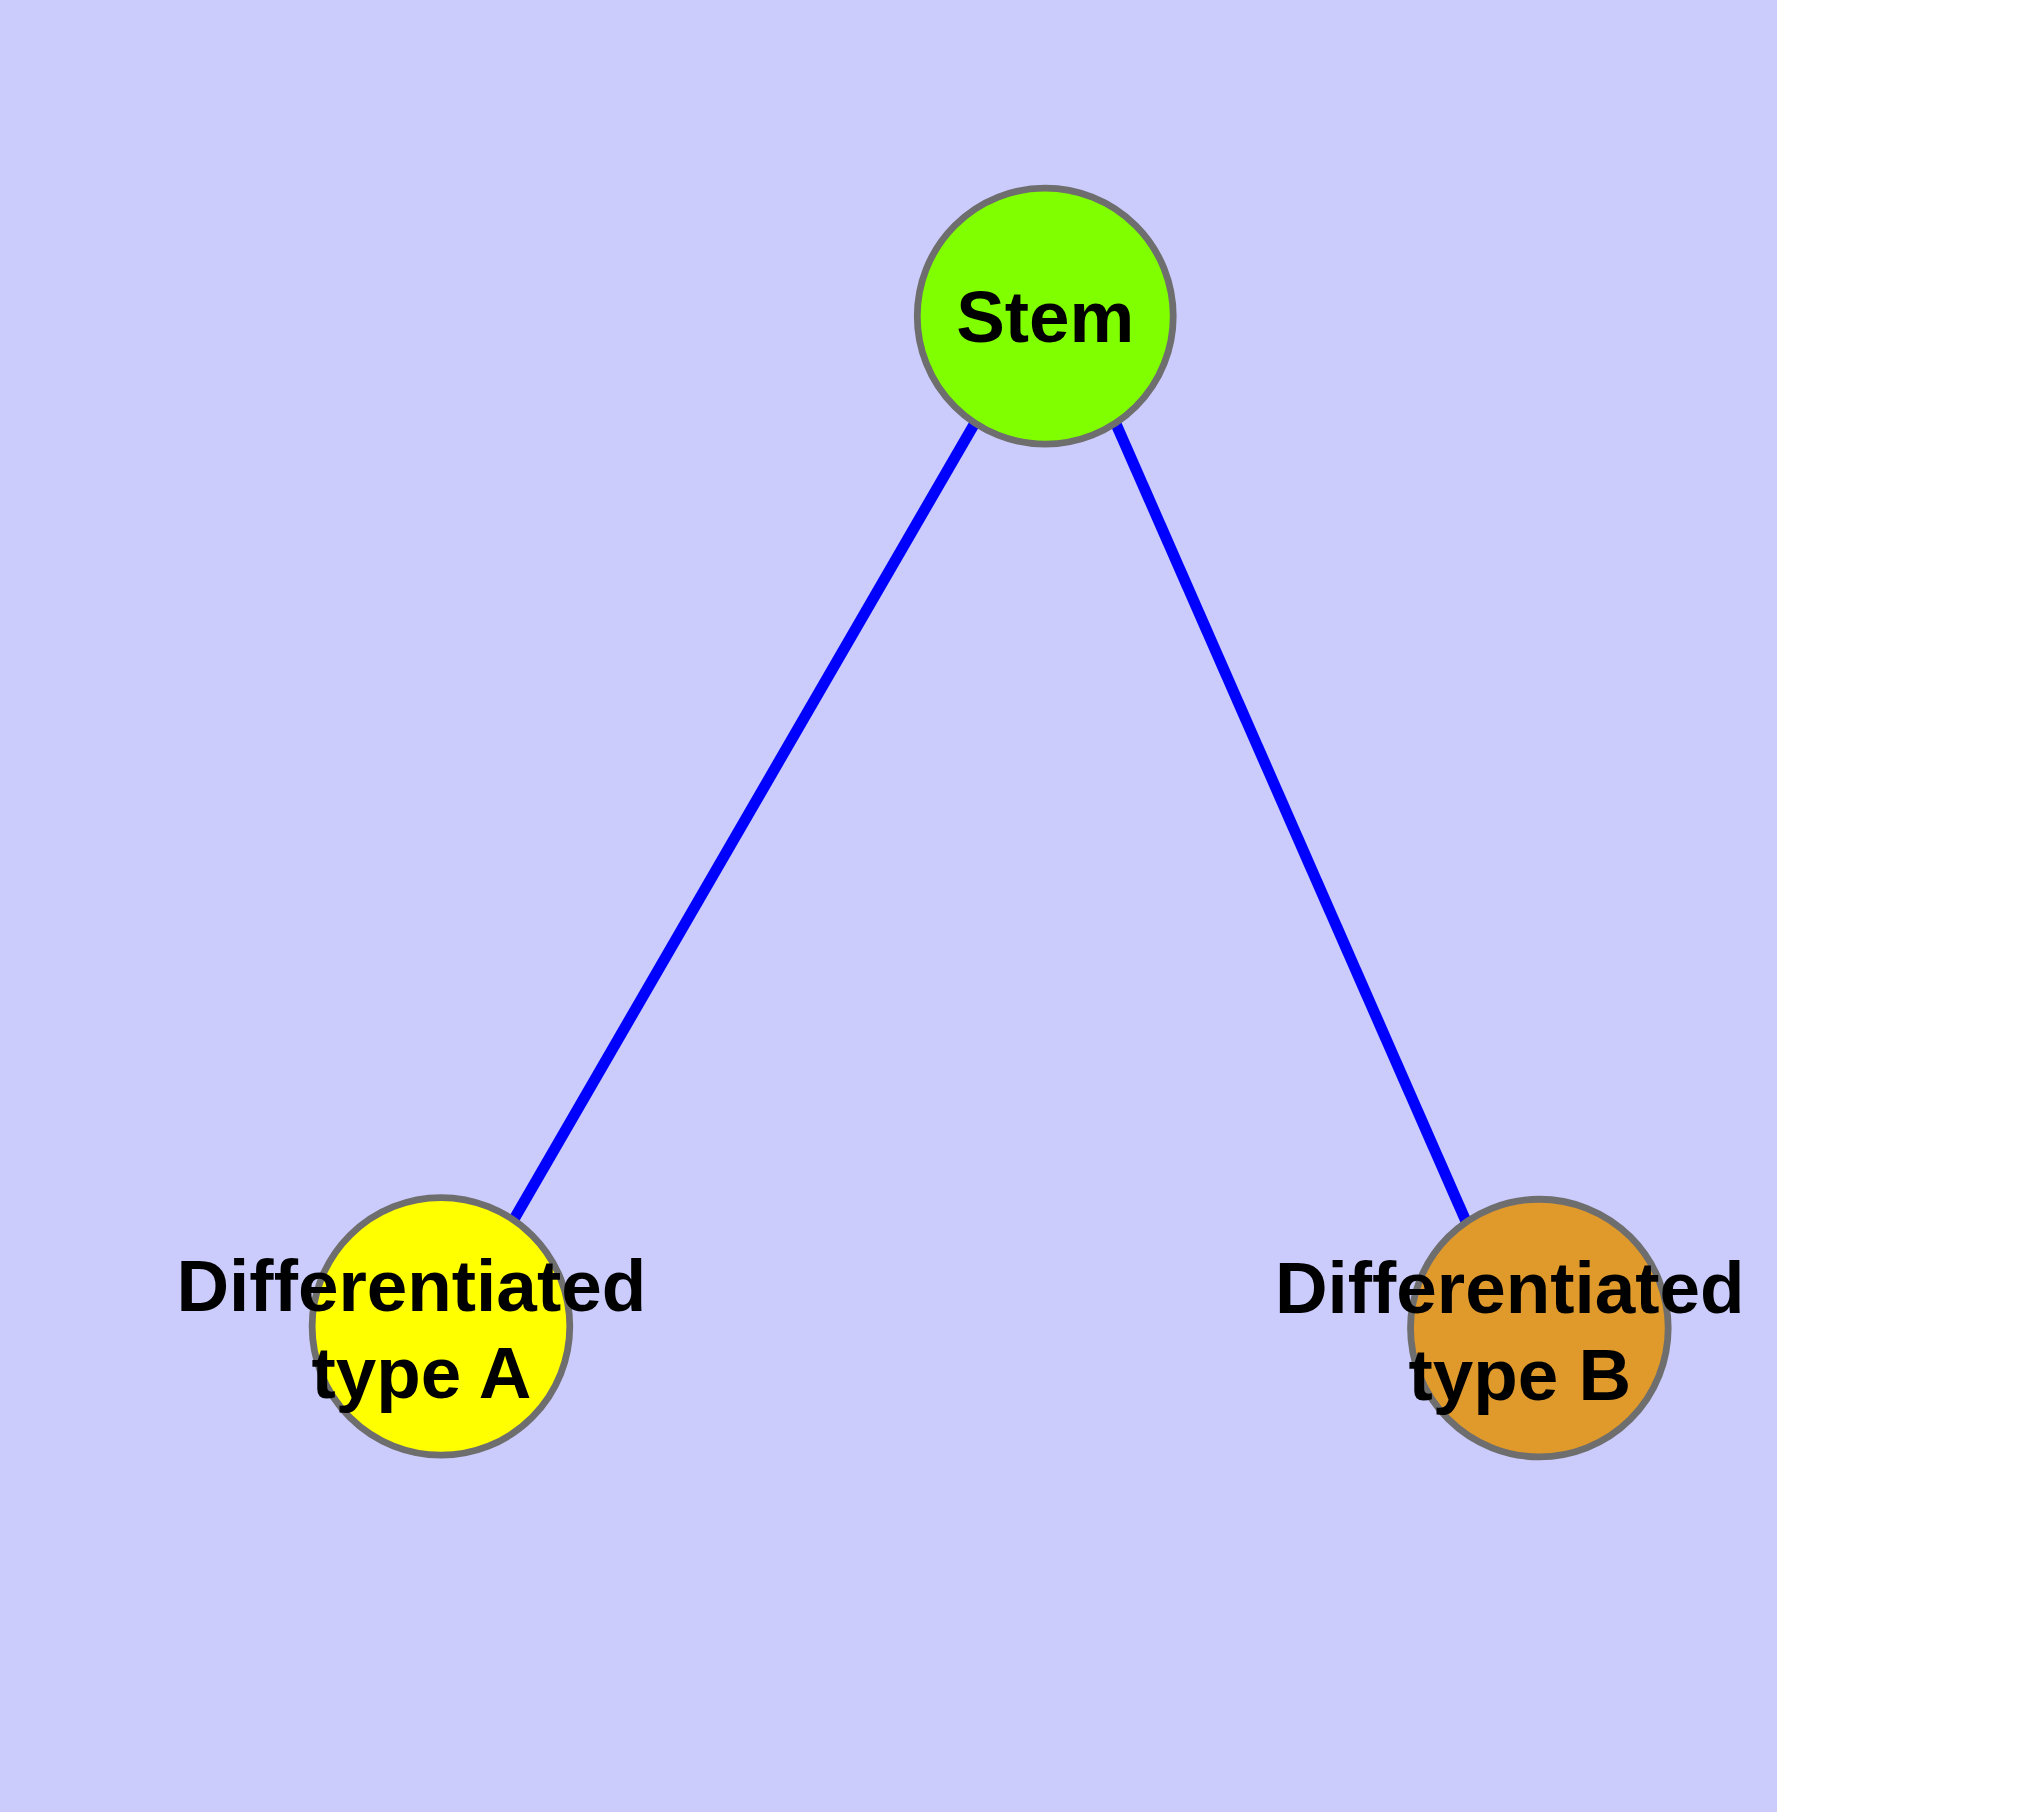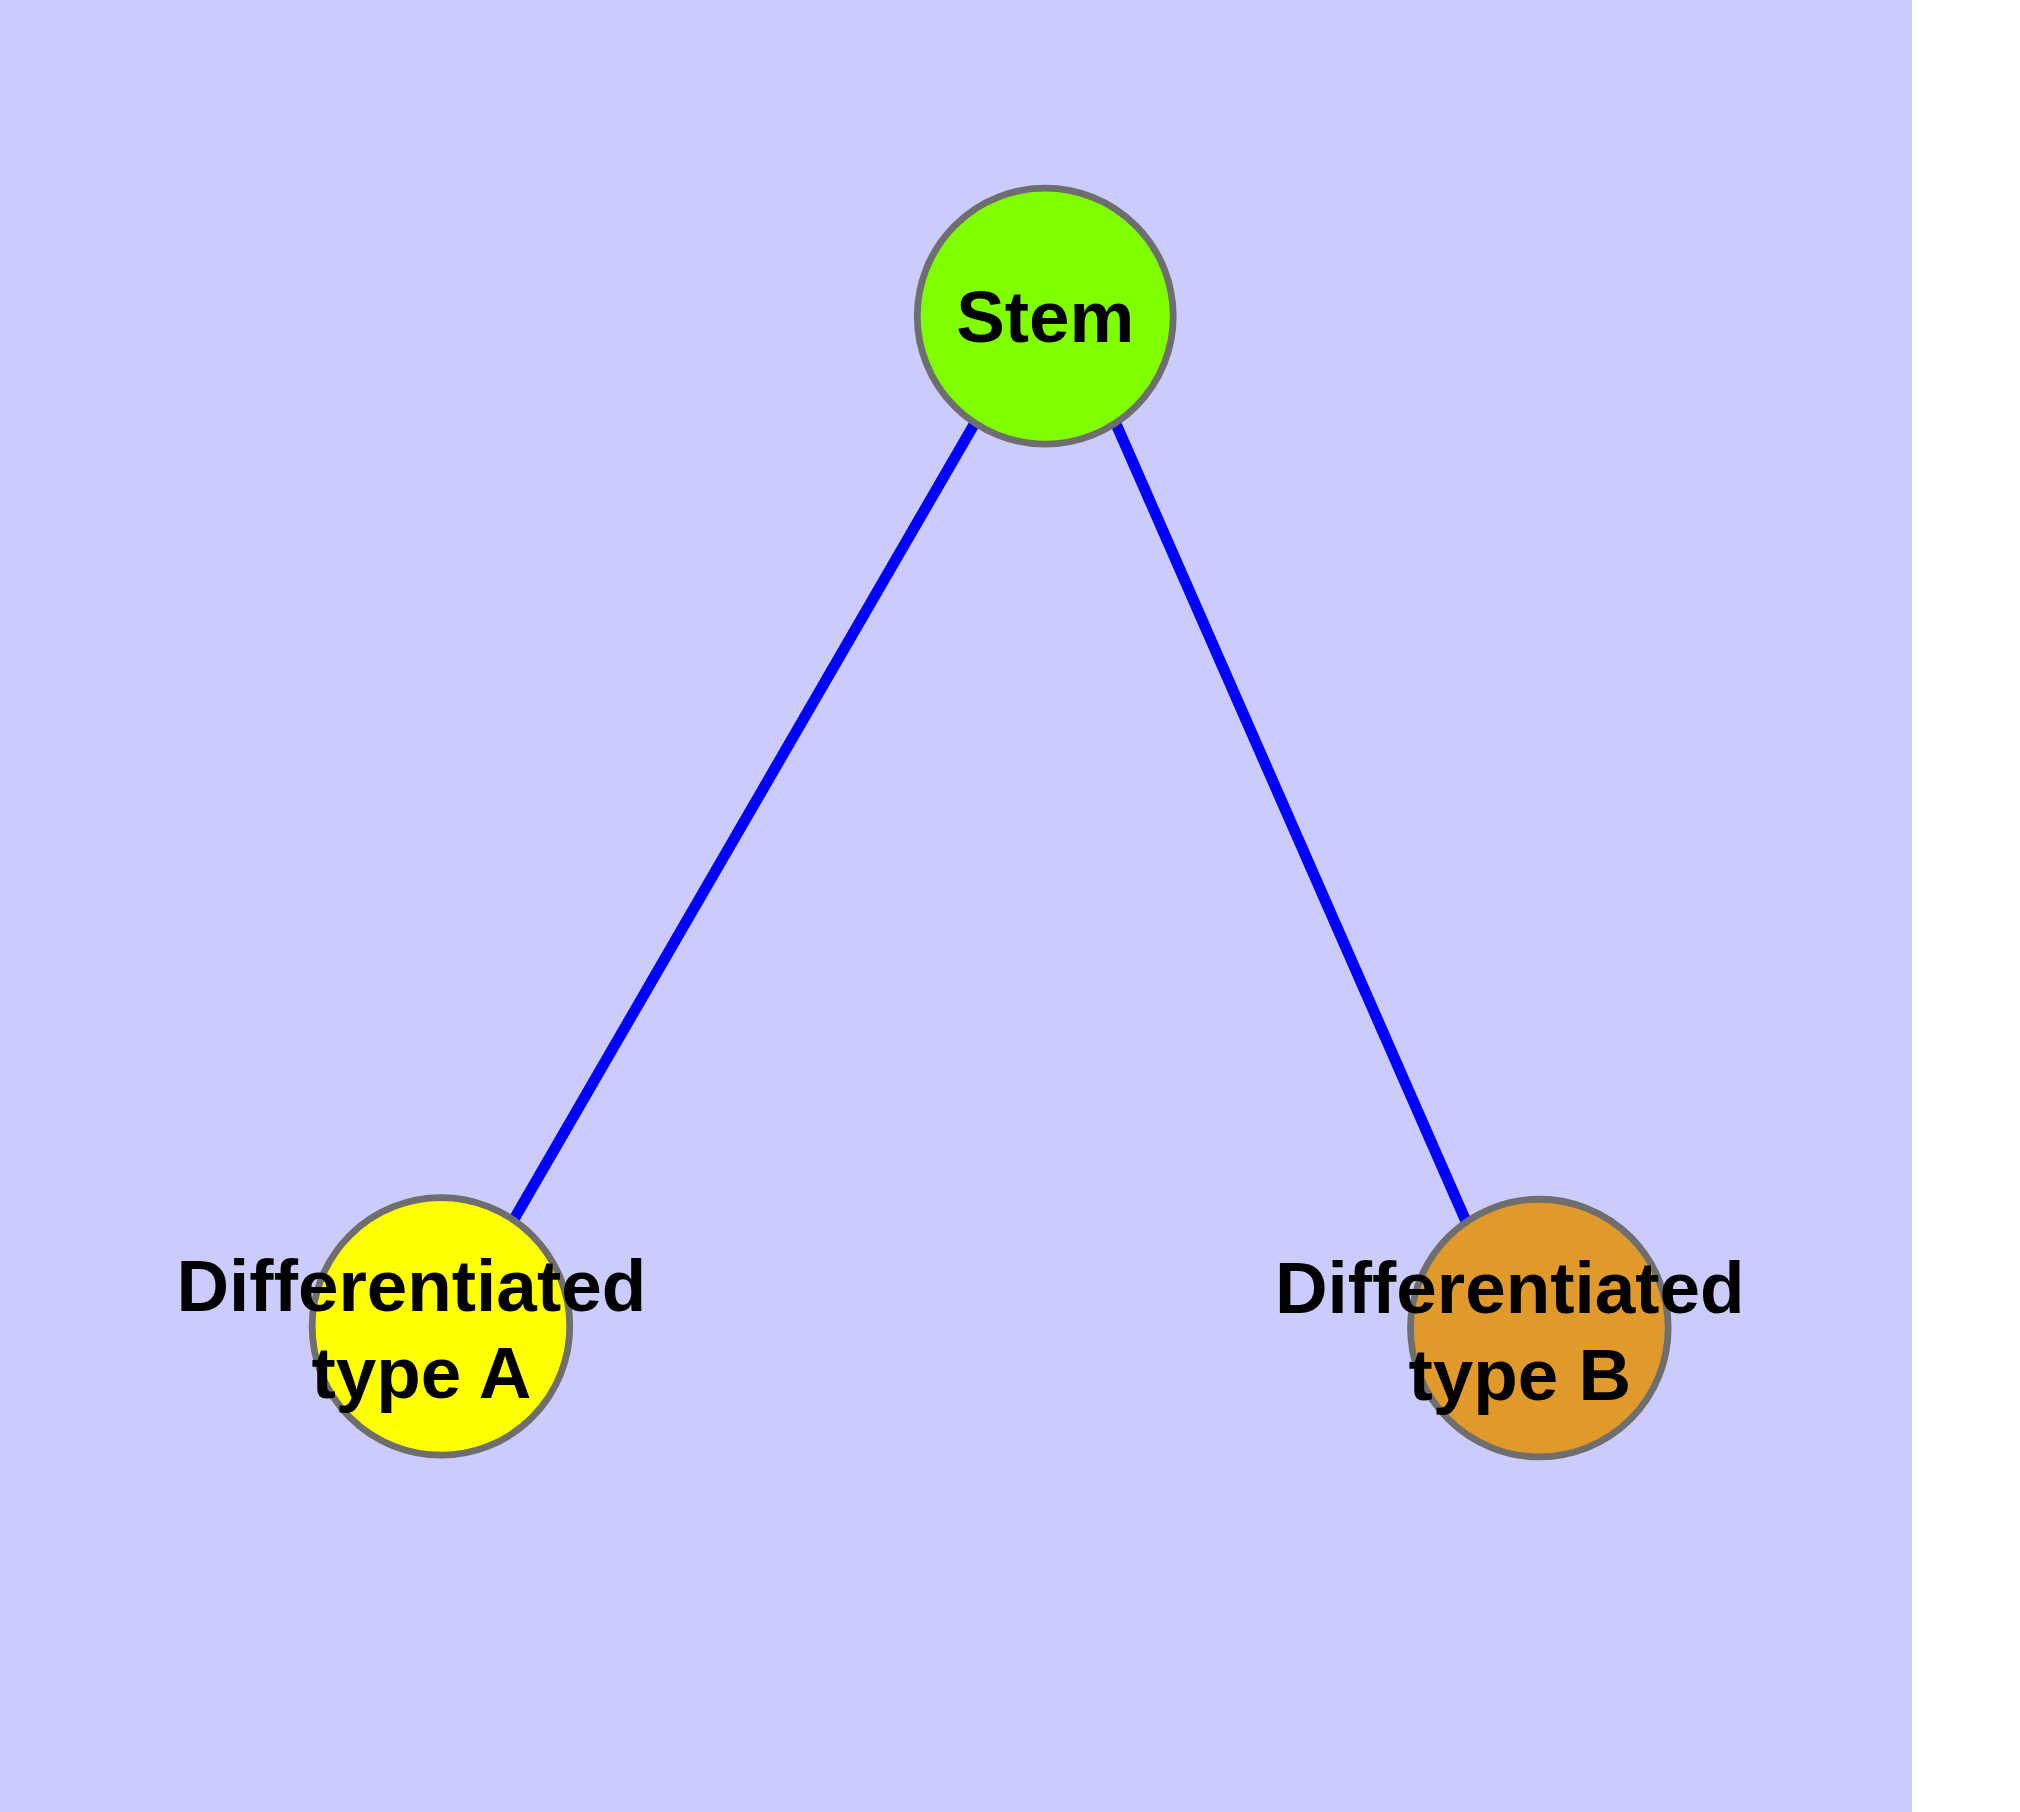--- a/index.html
+++ b/index.html
@@ -33,21 +33,21 @@
     font-weight: bold;
     fill: #000000;
     text-anchor: middle;
     dominant-baseline: alphabetic;
     paint-order: normal;
   }
 </style>
 </head>
 <body>
 
-<div id="canvas" style="width: 1912px; height: 1812px;">
+<div id="canvas" style="width: 1777px; height: 1812px;">
 
   <div id="graph-background" style="background: rgb(203, 204, 252);"></div>
 
   <svg id="graph-svg" viewBox="0 0 2384 2138" xmlns="http://www.w3.org/2000/svg" style="width: 2021px; height: 1812px;">
 
     <g>
       <line class="graph-edge" id="edge-0" x1="1150" y1="499" x2="607" y2="1437" stroke="#0000FF" stroke-width="13" stroke-linecap="butt"></line>
       <line class="graph-edge" id="edge-1" x1="1316" y1="499" x2="1729" y2="1440" stroke="#0000FF" stroke-width="13" stroke-linecap="butt"></line>
     </g>
 

